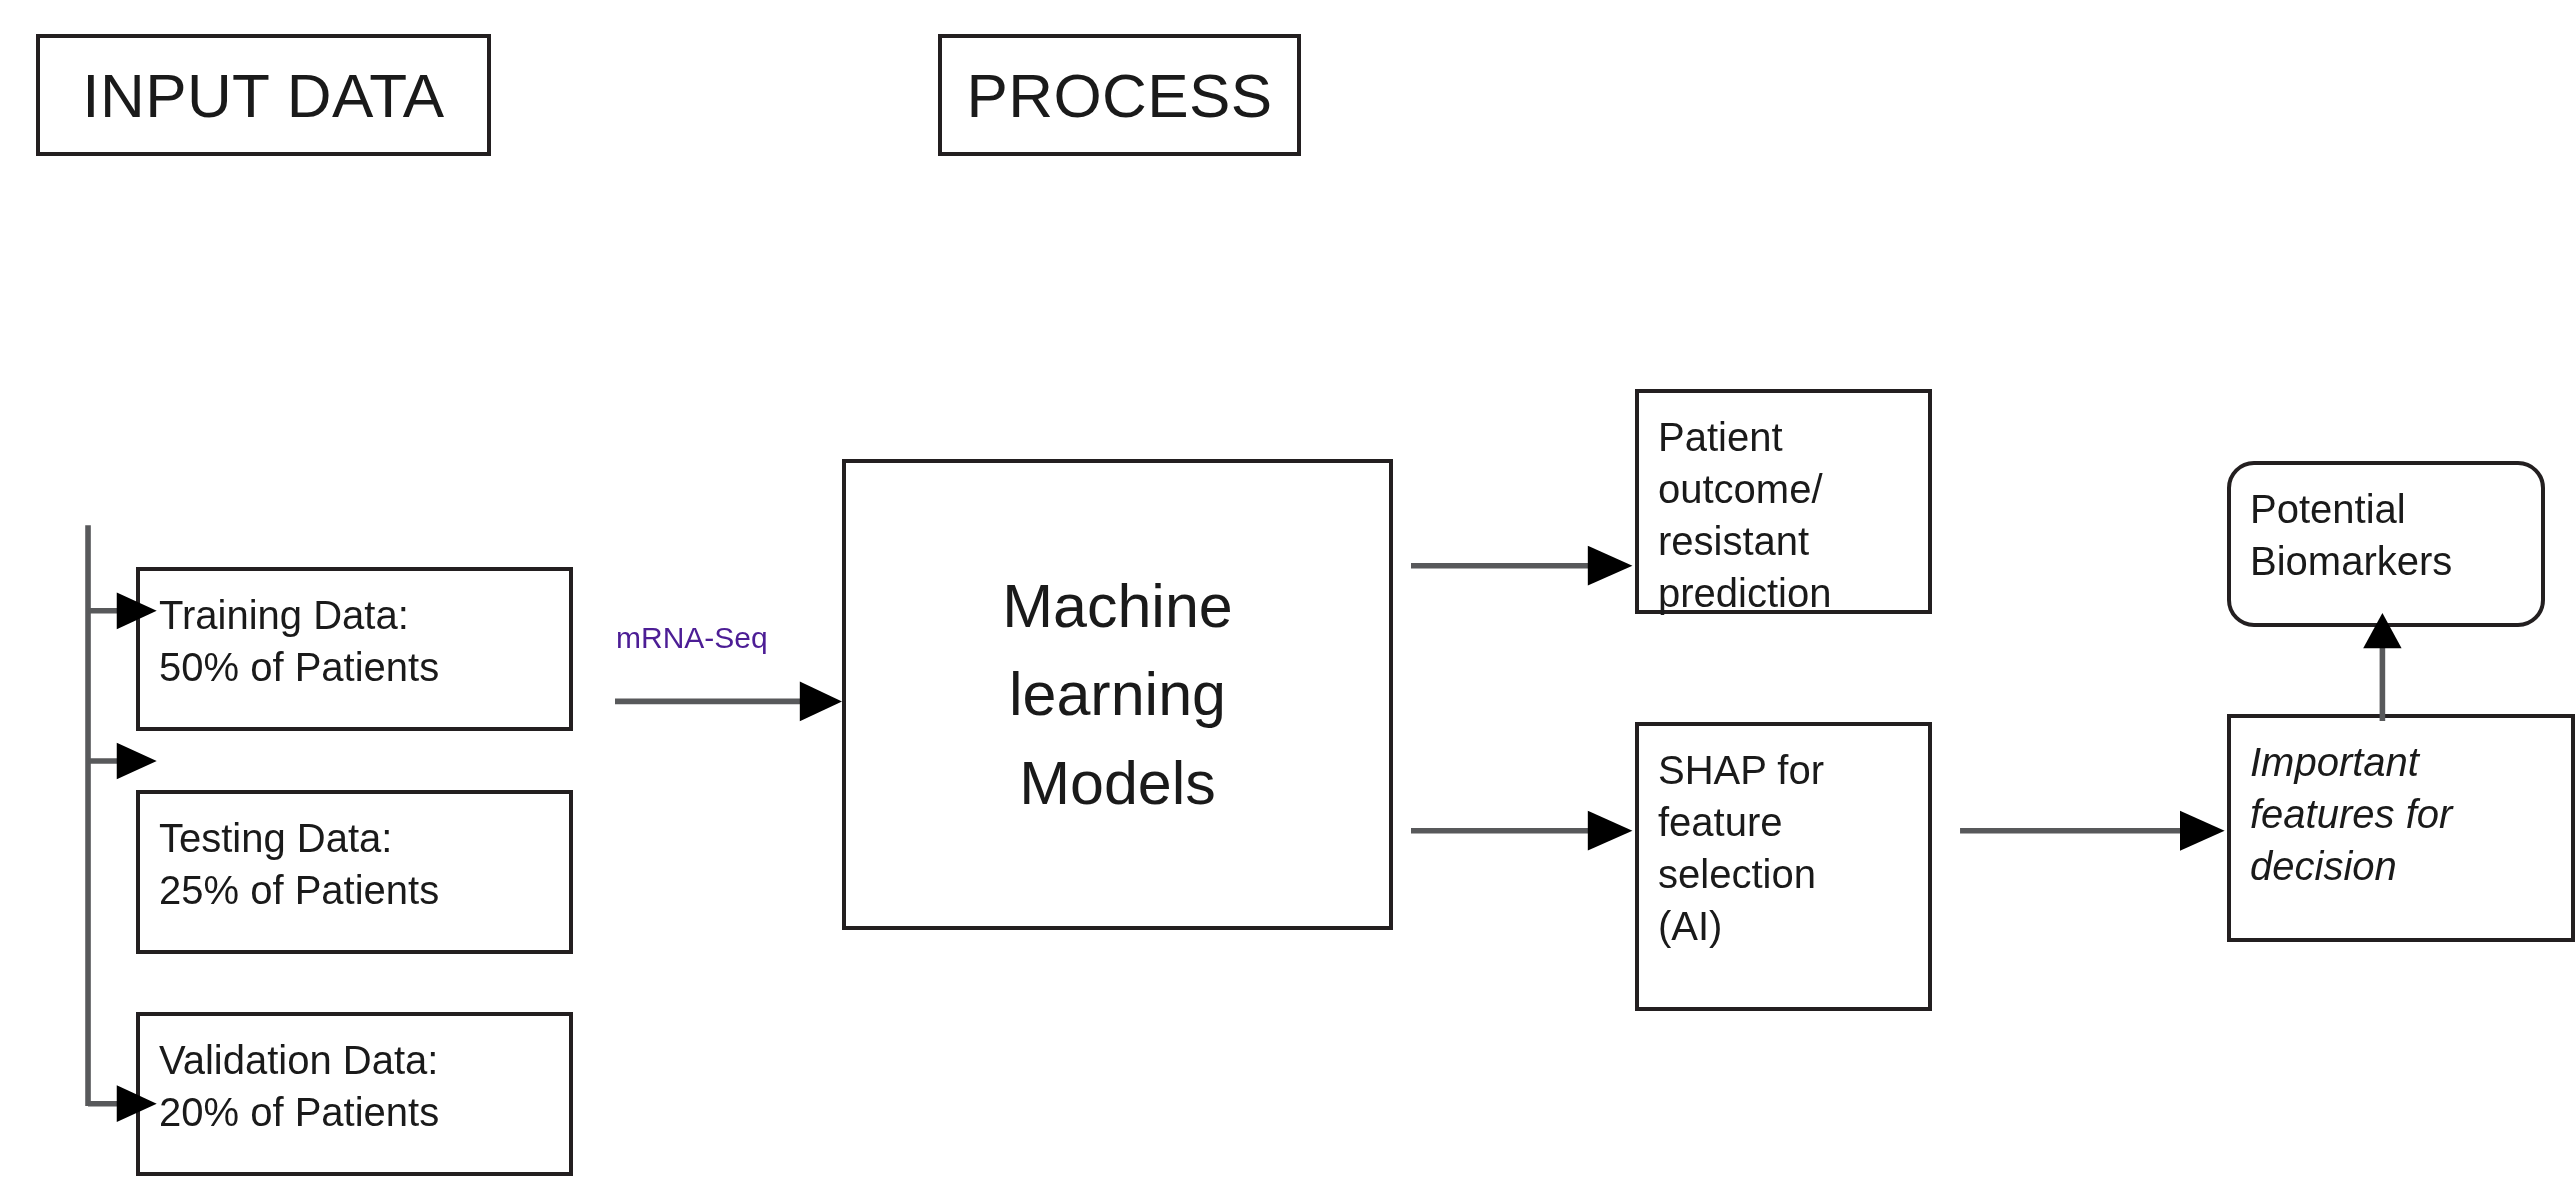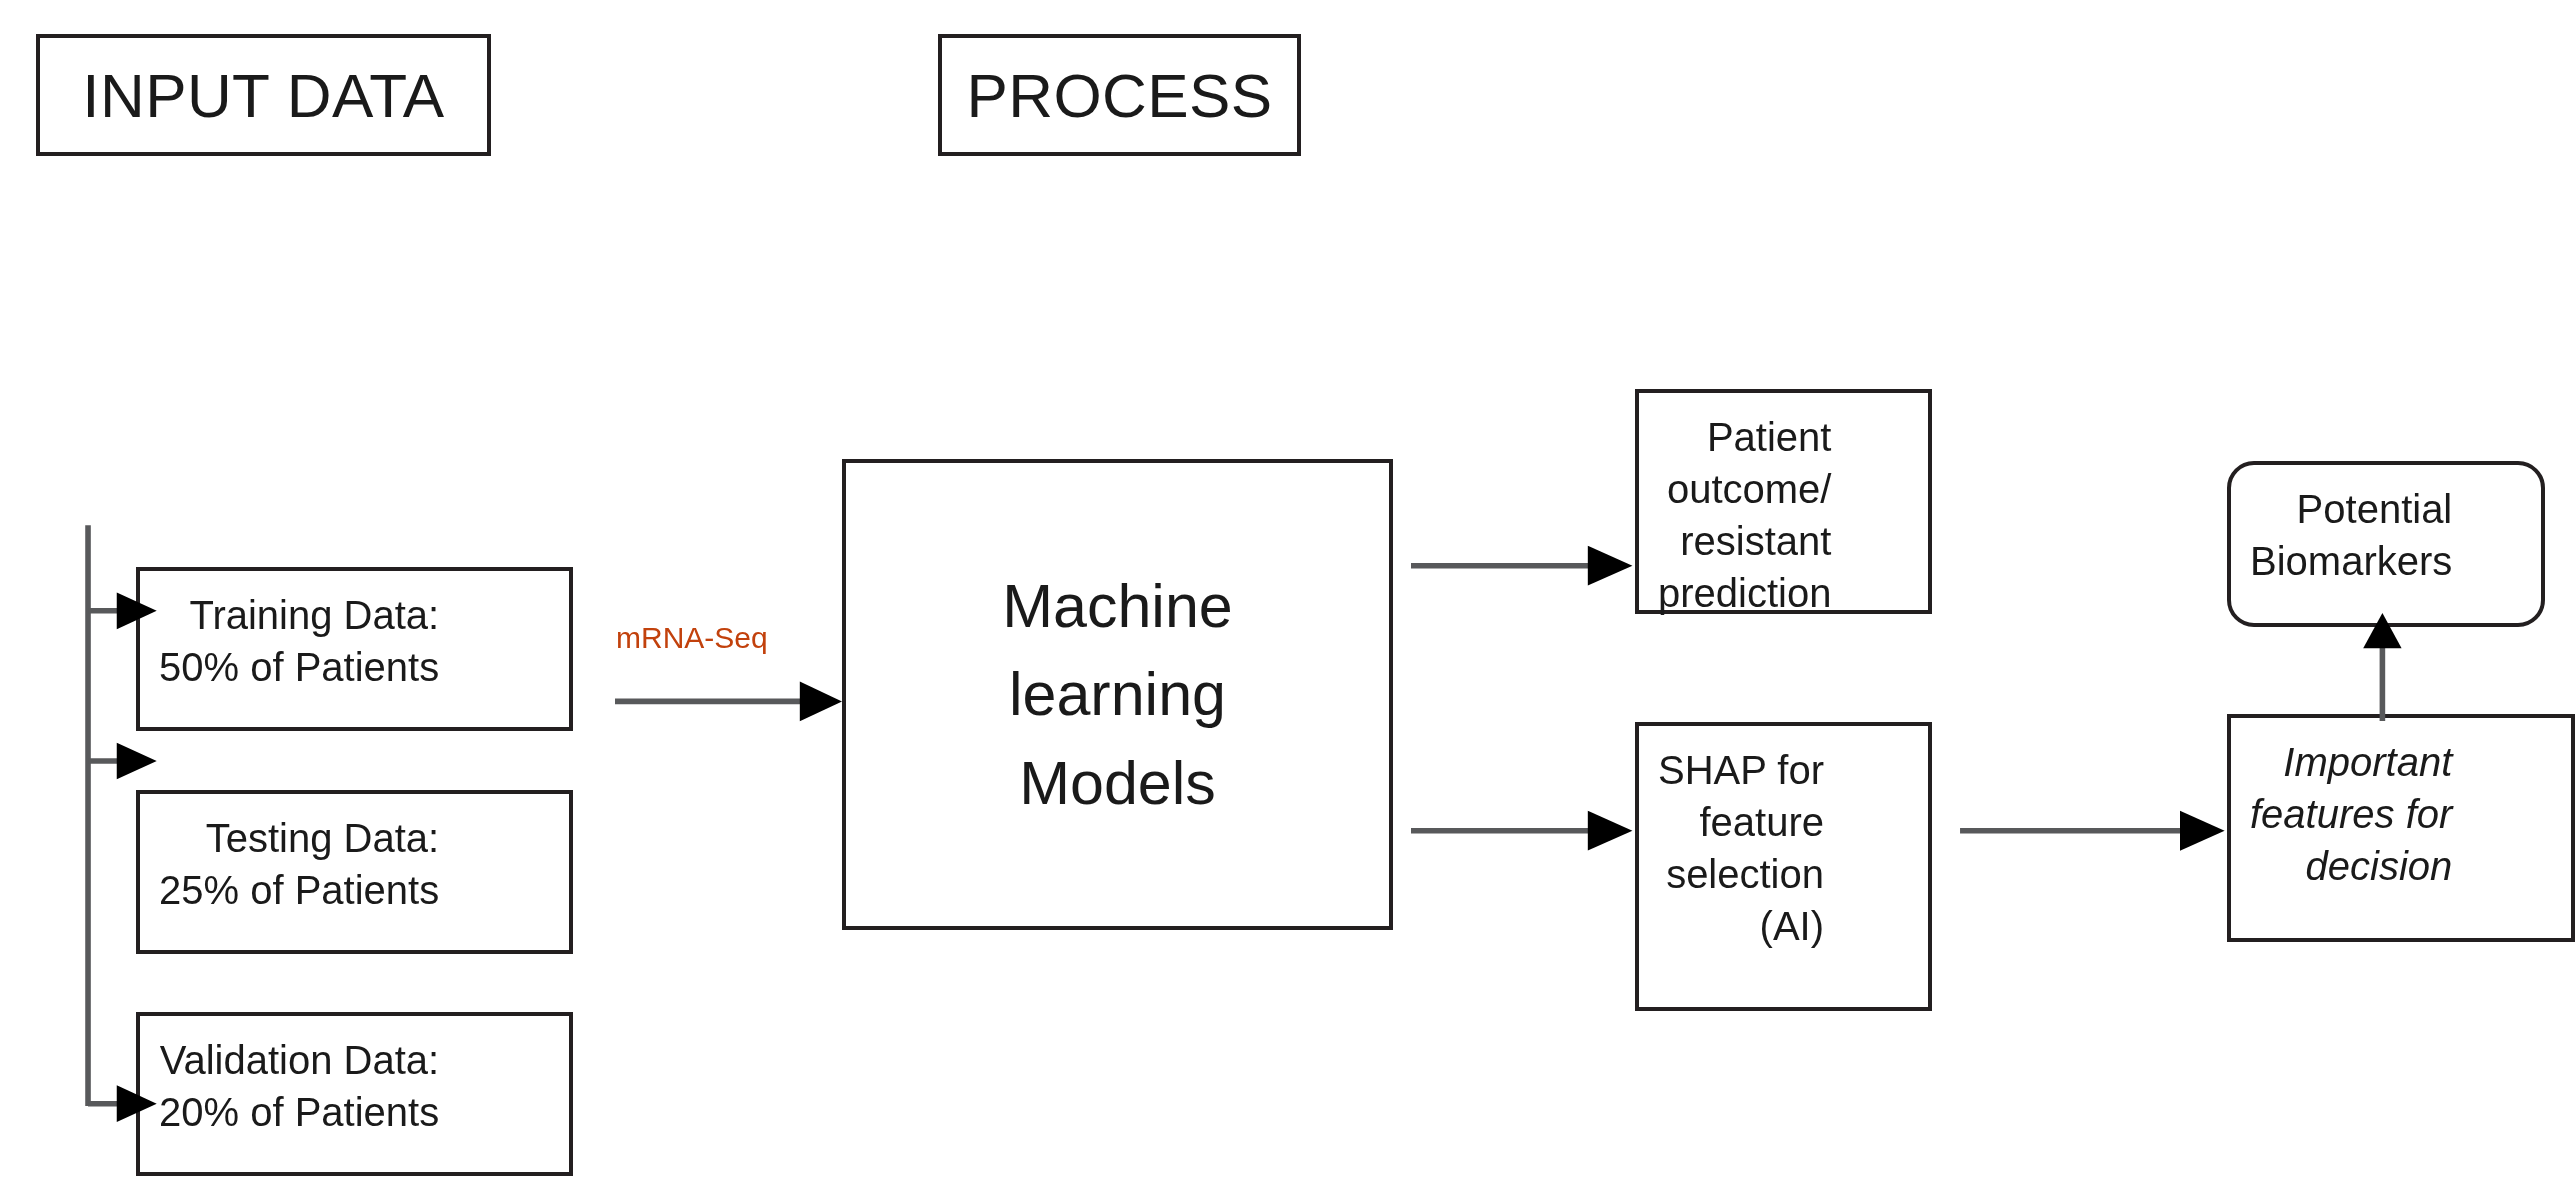--- a/index.html
+++ b/index.html
@@ -16,21 +16,20 @@
     font-family: "Liberation Sans", sans-serif;
     overflow: hidden;
   }
   .box {
     position: absolute;
     box-sizing: border-box;
     background: #ffffff;
     border: 4px solid #231f20;
     color: #1a1a1a;
     white-space: pre-line;
-    text-align: right;
   }
   .header-box {
     display: flex;
     align-items: center;
     justify-content: center;
     font-size: 62px;
     letter-spacing: 0.4px;
     border-width: 4.8px;
   }
   .node-box {
@@ -45,21 +44,21 @@
     align-items: center;
     justify-content: center;
     padding: 8px;
     font-size: 61px;
     line-height: 1.45;
     text-align: center;
   }
   .edge-label {
     position: absolute;
     font-size: 30px;
-    color: #c2410c;
+    color: #4c1d95;
     white-space: nowrap;
   }
   .connector {
     position: absolute;
   }
   .connector svg {
     display: block;
     overflow: visible;
   }
 </style>

